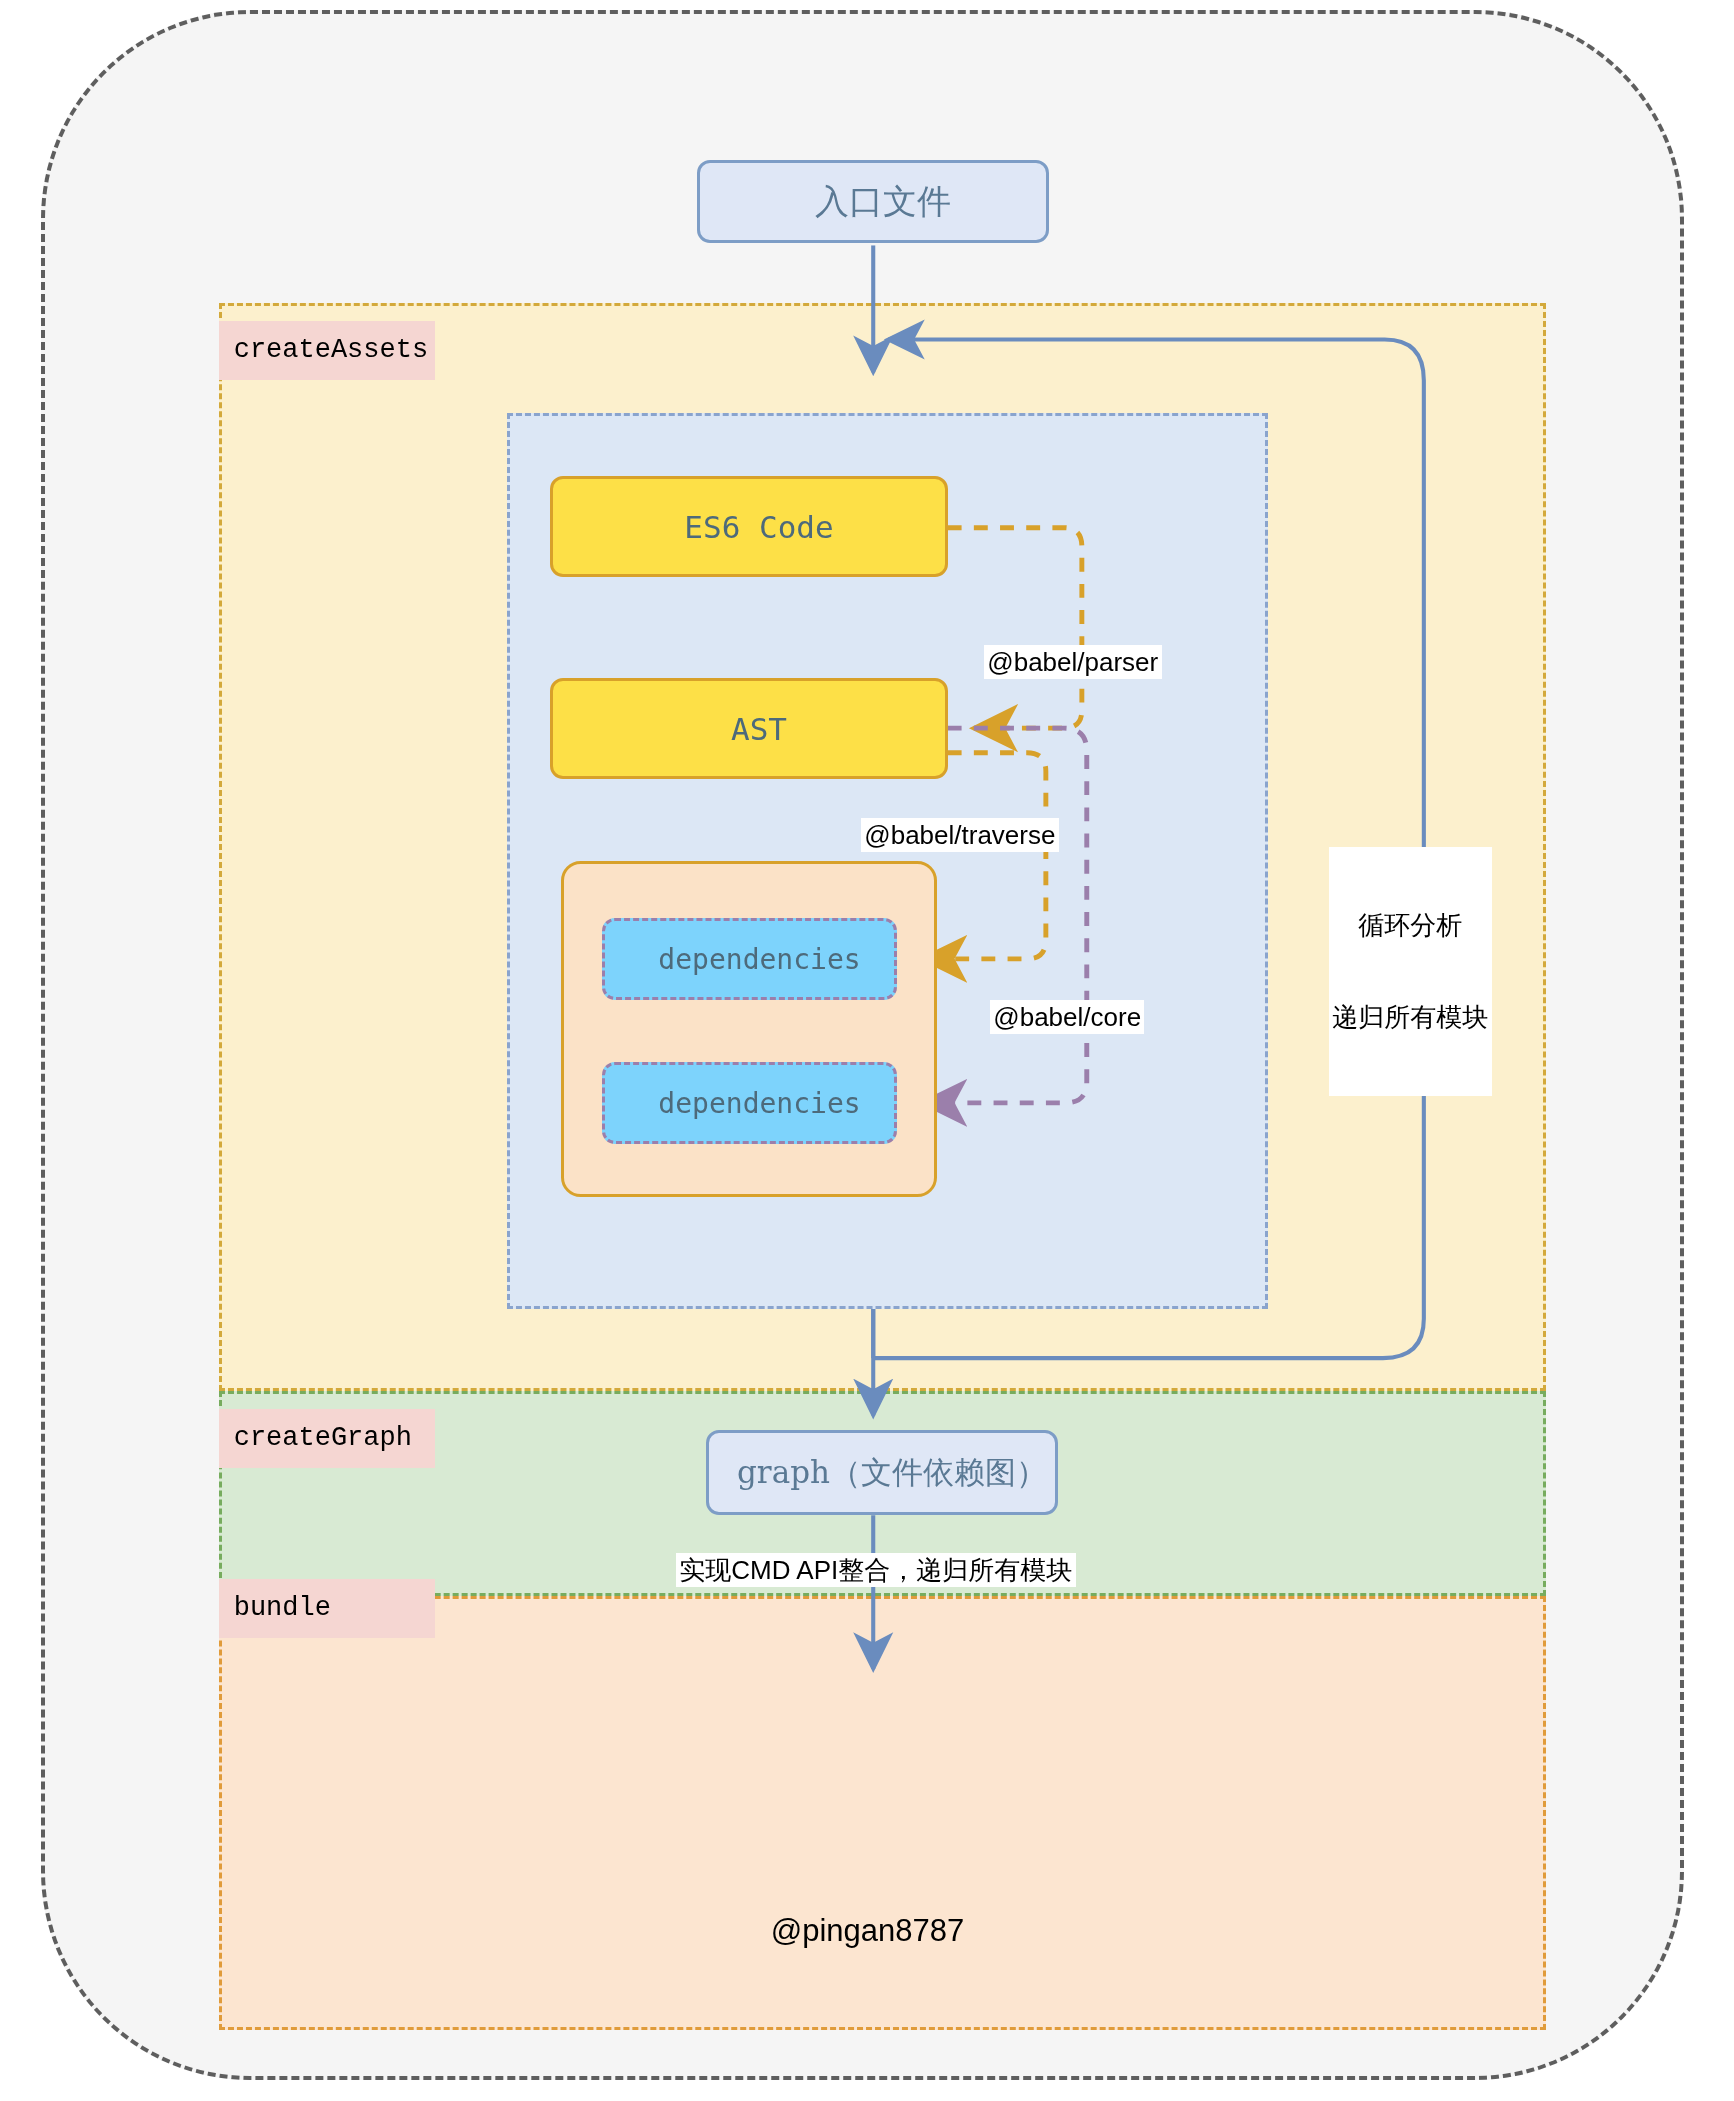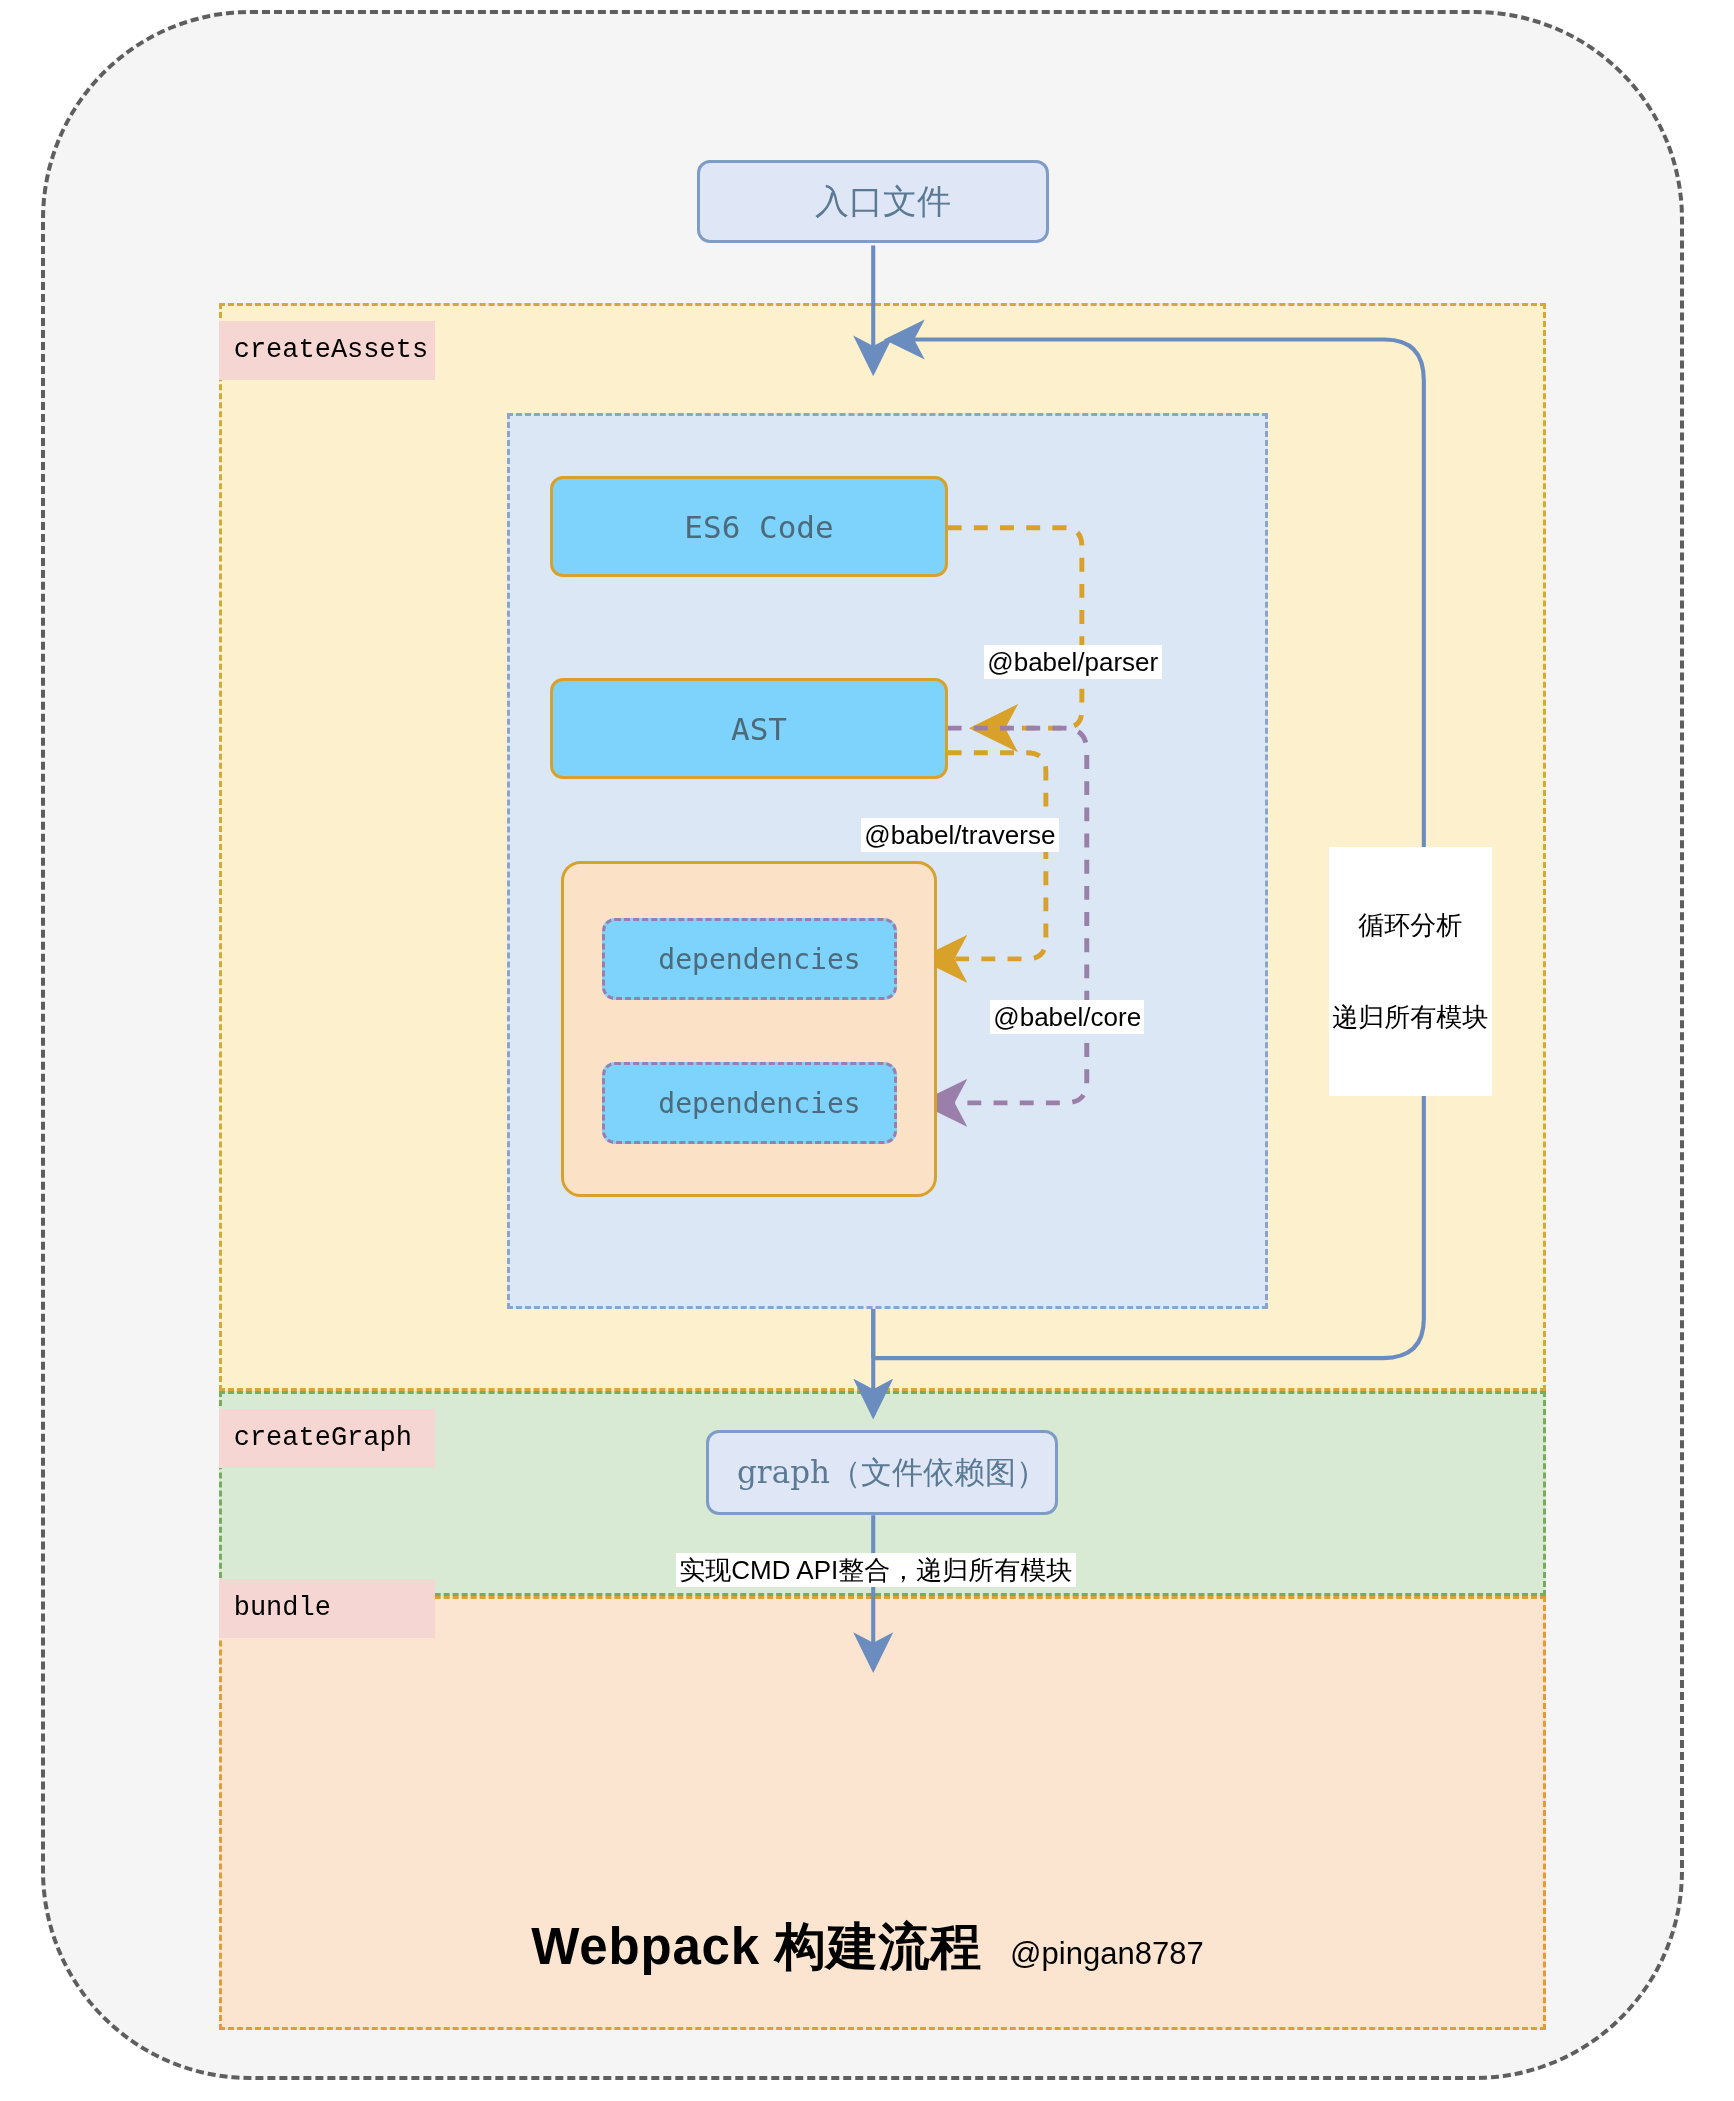--- a/index.html
+++ b/index.html
@@ -50,21 +50,21 @@
   
   .node{
     position:absolute;box-sizing:border-box;display:flex;
     align-items:center;justify-content:center;text-align:center;padding-left:20px;
   }
   .node-blue{
     background:#dfe7f6;border:3.3px solid #7d9dc6;border-radius:13px;
     color:#5a7994;
   }
   .node-orange{
-    background:#7dd3fc;border:3.3px solid #d8a12a;border-radius:13px;
+    background:#fde047;border:3.3px solid #d8a12a;border-radius:13px;
     color:#4d6a7b;
   }
   .node-orange-group{
     background:#fbe2c7;border:3.3px solid #d8a12a;border-radius:19.6px;
   }
   .node-purple{
     background:#7dd3fc;border:3.3px dashed #9b7fab;border-radius:13px;
     color:#4d6a7b;
   }
 
@@ -170,18 +170,17 @@
   <div class="edge-label lbl-core">@babel/core</div>
 
   <div class="edge-label lbl-loop">
     <div>循环分析</div>
     <div>递归所有模块</div>
   </div>
 
   <div class="edge-label lbl-cmd">实现CMD API整合，递归所有模块</div>
 
   <div class="title-wrap">
-    <span class="title-main">Webpack 构建流程</span>
     <span class="title-handle">@pingan8787</span>
   </div>
 
 </div>
 
 
 </body></html>

